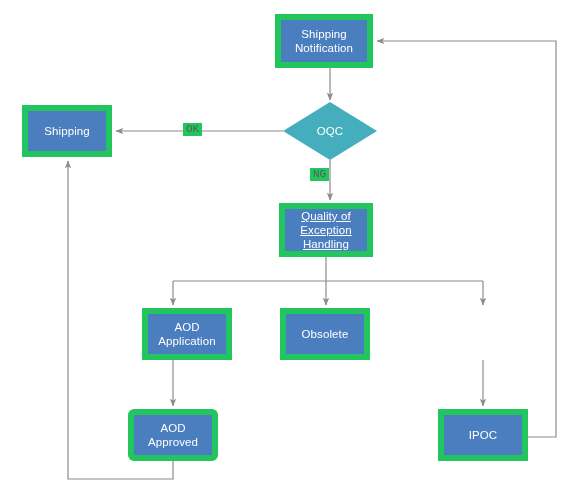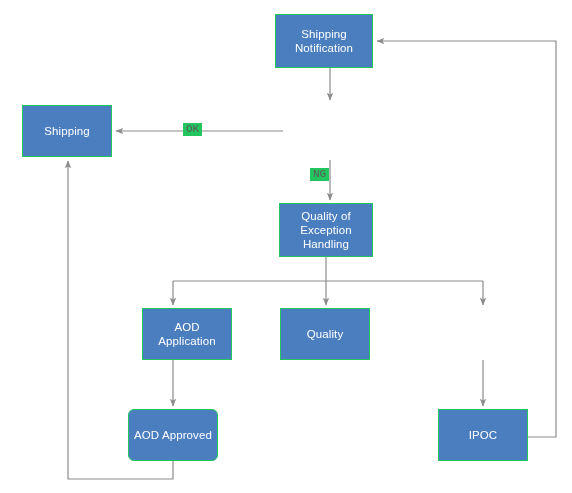--- a/index.html
+++ b/index.html
@@ -32,21 +32,21 @@
     justify-content: center;
     text-align: center;
     color: #ffffff;
     font-size: 11.5px;
     line-height: 14px;
     letter-spacing: 0.1px;
     z-index: 3;
   }
   .node.process {
     background: #4a7ebf;
-    border: 1px solid #22c55e;
+    border: 6px solid #22c55e;
   }
   .node-label {
     display: block;
     white-space: pre-line;
     padding: 0 4px;
   }
   .node.decision {
     background: transparent;
     border: none;
   }
@@ -110,38 +110,44 @@
 
       <path d="M528,437 L556,437 L556,41 L377,41" marker-end="url(#arrow)"></path>
     </g>
   </svg>
 
   <div class="node process" style="left:275px; top:14px; width:98px; height:54px;">
     <span class="node-label">Shipping
 Notification</span>
   </div>
 
+  <div class="node decision" style="left:283px; top:102px; width:94px; height:58px;">
+    <svg class="diamond-shape" viewBox="0 0 94 58" preserveAspectRatio="none">
+      <polygon points="47,0 94,29 47,58 0,29" fill="#45aebd"></polygon>
+    </svg>
+    <span class="node-label">OQC</span>
+  </div>
 
   <div class="node process" style="left:22px; top:105px; width:90px; height:52px;">
     <span class="node-label">Shipping</span>
   </div>
 
-  <div class="node process" style="left:279px; top:203px; width:94px; height:54px;">
+  <div class="node process" style="left:279px; top:203px; width:94px; height:54px;text-decoration:underline;">
     <span class="node-label">Quality of
 Exception
 Handling</span>
   </div>
 
   <div class="node process" style="left:128px; top:308px; width:90px; height:52px;margin-left:14px;">
     <span class="node-label">AOD
 Application</span>
   </div>
 
   <div class="node process" style="left:280px; top:308px; width:90px; height:52px;">
-    <span class="node-label">Quality</span>
+    <span class="node-label">Obsolete</span>
   </div>
 
 
   <div class="node process" style="left:128px; top:409px; width:90px; height:52px;border-radius:6px;">
     <span class="node-label">AOD Approved</span>
   </div>
 
   <div class="node process" style="left:438px; top:409px; width:90px; height:52px;">
     <span class="node-label">IPOC</span>
   </div>

